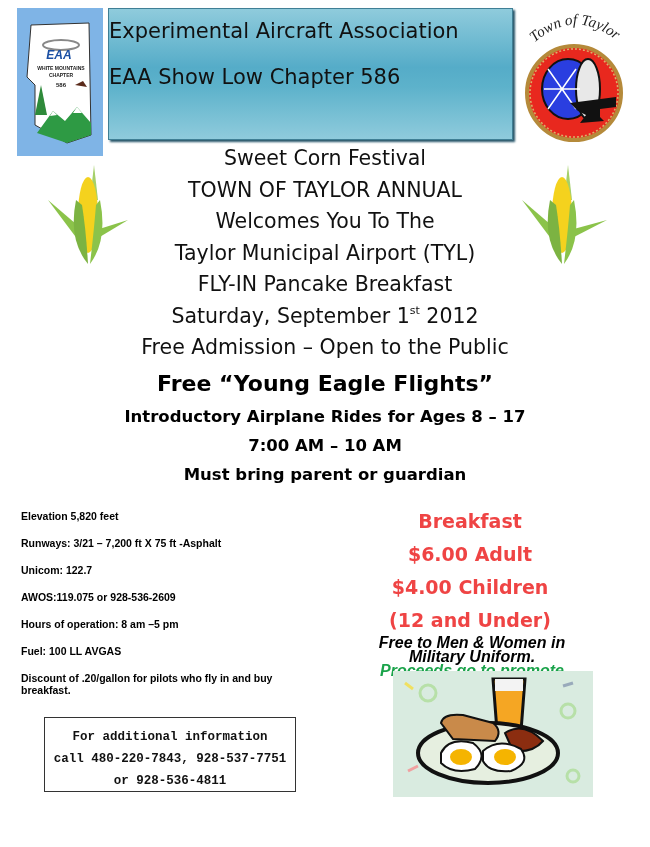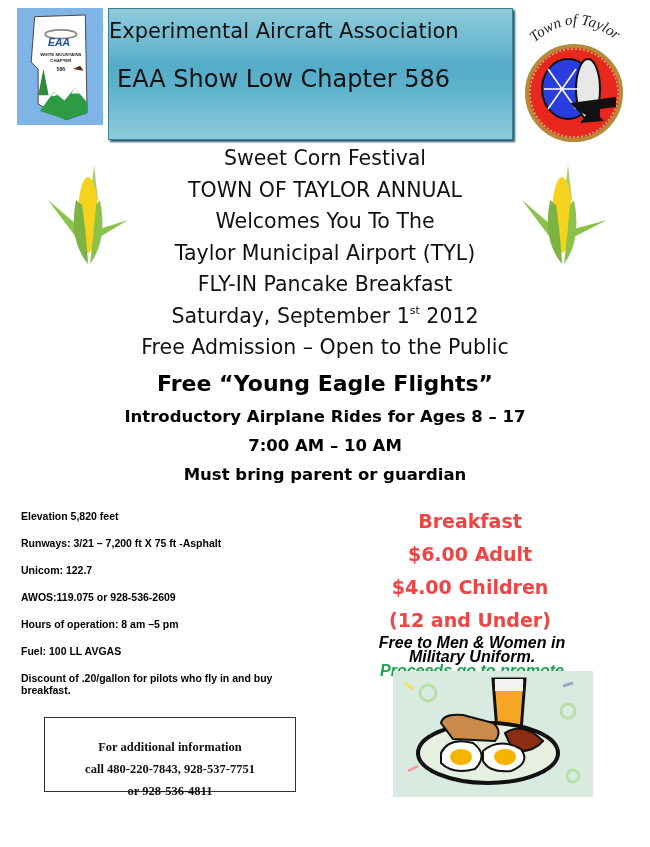--- a/index.html
+++ b/index.html
@@ -1,32 +1,32 @@
 <!DOCTYPE html>
 <html><head>
 <meta charset="utf-8">
 <style>
   * { box-sizing: border-box; margin: 0; padding: 0; }
   html, body { width: 650px; height: 847px; background: #ffffff; overflow: hidden; }
   body { position: relative; font-family: "Liberation Sans", sans-serif; color: #000; }
 
-  .eaa-logo { position: absolute; left: 17px; top: 8px; width: 86px; height: 117px; background: #7fb4e6; }
+  .eaa-logo { position: absolute; left: 17px; top: 8px; width: 86px; height: 148px; background: #7fb4e6; }
   .eaa-logo svg { width: 100%; height: 100%; display: block; }
 
   .header-box {
     position: absolute; left: 108px; top: 8px; width: 405px; height: 132px;
     background: linear-gradient(180deg, #8fcbdc 0%, #55acc8 45%, #5db2cb 60%, #8fcbdc 100%);
     border: 1px solid #3f7f95;
     box-shadow: 2px 2px 2px #27566a;
     text-align: left;
     font-family: "DejaVu Sans", sans-serif;
     color: #111;
   }
   .header-box .line1 { position: absolute; top: 10px; left: 0; right: 0; font-size: 21px; }
-  .header-box .line2 { position: absolute; top: 56px; left: 0; right: 0; font-size: 24px; margin-left: 8px; }
+  .header-box .line2 { position: absolute; top: 56px; left: 0; right: 0; font-size: 21px; }
 
   .taylor-logo { position: absolute; left: 518px; top: 5px; width: 112px; height: 138px; }
   .taylor-logo svg { width: 100%; height: 100%; display: block; }
 
   .corn { position: absolute; width: 100px; height: 110px; }
   .corn svg { width: 100%; height: 100%; display: block; }
   .corn.left { left: 38px; top: 160px; }
   .corn.right { left: 512px; top: 160px; }
 
   .main-text { position: absolute; left: 120px; width: 410px; text-align: center; font-family: "DejaVu Sans", sans-serif; font-size: 20.5px; line-height: 31.5px; color: #111; top: 143px; }
@@ -37,21 +37,21 @@
   .green-block .sub { font-size: 16.5px; line-height: 29px; font-family: "DejaVu Sans", sans-serif; }
 
   .airport-info { position: absolute; left: 21px; top: 510px; width: 260px; font-family: "Liberation Sans", sans-serif; font-weight: bold; font-size: 10.5px; }
   .airport-info .row { height: 27px; line-height: 13px; }
   .airport-info .row.multi { height: auto; line-height: 12px; }
 
   .breakfast { position: absolute; left: 350px; top: 505px; width: 240px; text-align: center; font-family: "DejaVu Sans", sans-serif; font-weight: bold; font-size: 19px; line-height: 33px; color: #ef4444; }
   .notes { position: absolute; left: 352px; top: 636px; width: 240px; text-align: center; font-family: "Liberation Sans", sans-serif; font-weight: bold; font-style: italic; font-size: 16px; line-height: 14px; }
   .notes .green { color: #1aa34a; }
 
-  .info-box { position: absolute; left: 44px; top: 717px; width: 252px; height: 75px; border: 1.5px solid #333; text-align: center; font-family: Liberation Serif, serif; font-weight: bold; font-size: 12.5px; line-height: 22px; padding-top: 18px; color: #111; }
+  .info-box { position: absolute; left: 44px; top: 717px; width: 252px; height: 75px; border: 1.5px solid #333; text-align: center; font-family: Liberation Mono, monospace; font-weight: bold; font-size: 12.5px; line-height: 22px; padding-top: 8px; color: #111; }
 
   .breakfast-art { position: absolute; left: 393px; top: 671px; width: 200px; height: 126px; }
   .breakfast-art svg { width: 100%; height: 100%; display: block; }
 </style>
 </head>
 <body>
 
 <div class="eaa-logo">
   <svg viewBox="0 0 86 134">
     <rect width="86" height="134" fill="#7fb4e6"></rect>

